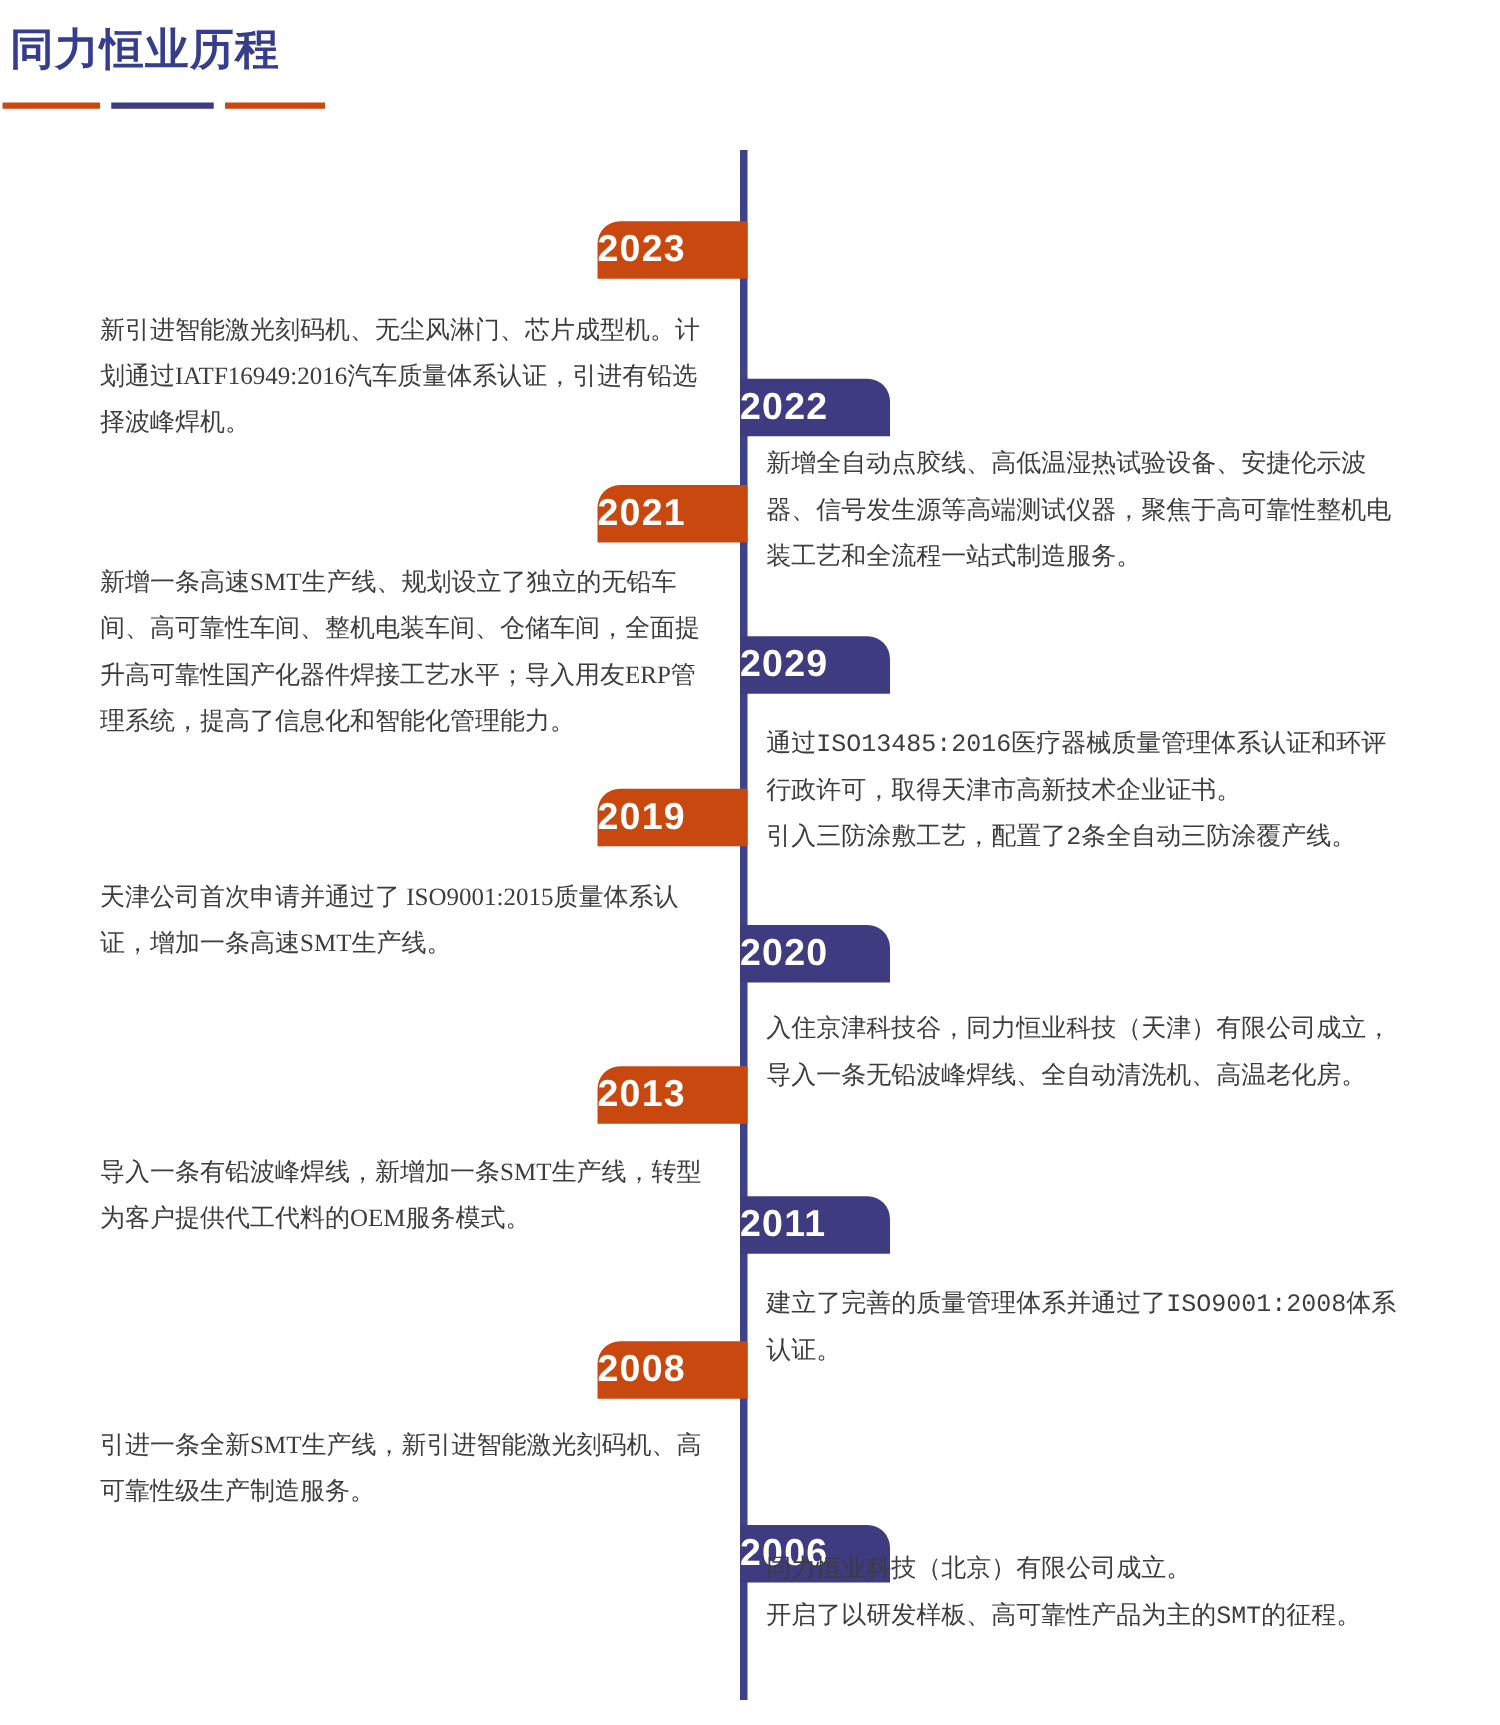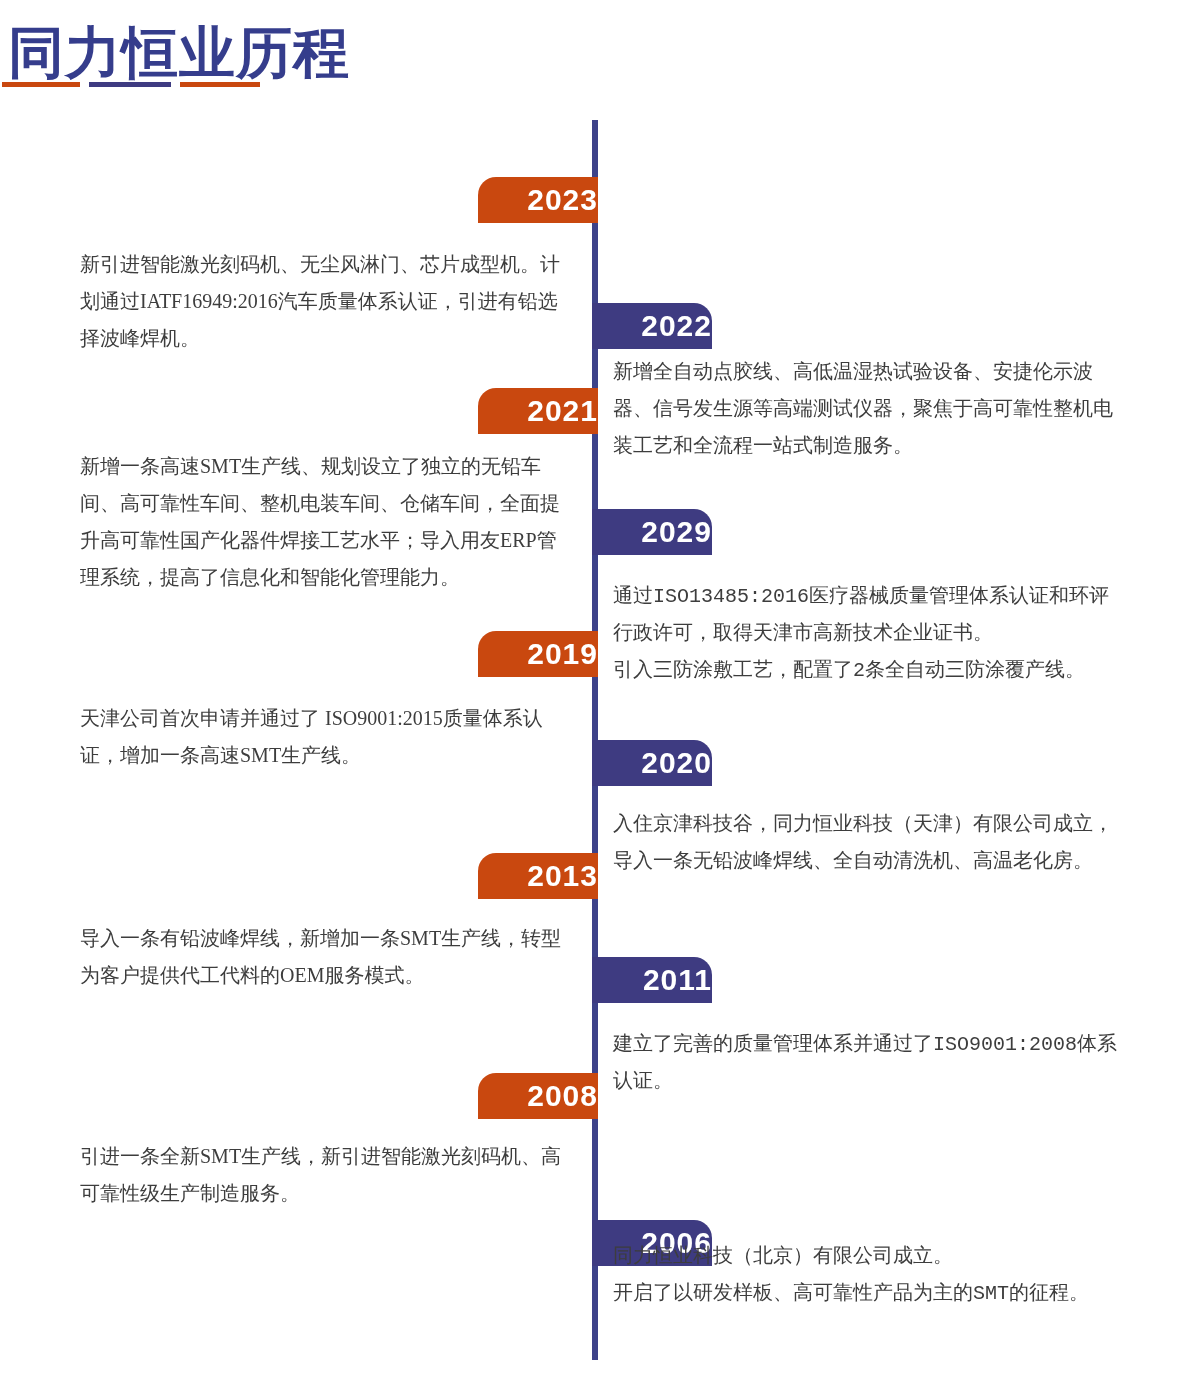--- a/index.html
+++ b/index.html
@@ -11,37 +11,37 @@
   }
   *{margin:0;padding:0;box-sizing:border-box;}
   html,body{background:#ffffff;}
   body{
     width:1200px;height:1380px;position:relative;overflow:hidden;
     font-family:"Liberation Sans","DejaVu Sans",sans-serif;
   }
   
   .page-title{
     position:absolute;left:8px;top:16px;
-    font-size:56px;font-weight:bold;color:var(--title);
+    font-size:35px;font-weight:bold;color:var(--title);
     letter-spacing:1px;
   }
   .bars{position:absolute;left:2px;top:82px;height:5px;white-space:nowrap;}
   .bar{display:inline-block;height:5px;vertical-align:top;}
   .bar.b1{width:78px;background:var(--orange);margin-right:9px;}
   .bar.b2{width:82px;background:var(--purple);margin-right:9px;}
   .bar.b3{width:80px;background:var(--orange);}
   
   .timeline-line{
     position:absolute;left:592px;top:120px;width:6px;height:1240px;
     background:var(--line);
   }
   
   .badge{
     position:absolute;width:120px;height:46px;line-height:46px;
-    text-align:right;color:#ffffff;font-size:30px;font-weight:bold;
+    text-align:left;color:#ffffff;font-size:30px;font-weight:bold;
     letter-spacing:1px;
   }
   .left  .badge{left:478px;background:var(--orange);border-radius:18px 0 0 0;}
   .right .badge{left:592px;background:var(--purple);border-radius:0 18px 0 0;}
   .entry-text{
     position:absolute;font-size:20px;line-height:37px;color:var(--body-text);
     white-space:pre-line;
   }
   .left  .entry-text{left:80px;width:492px;font-family:Liberation Serif, serif;}
   .right .entry-text{left:613px;width:510px;font-family:Liberation Mono, monospace;}

